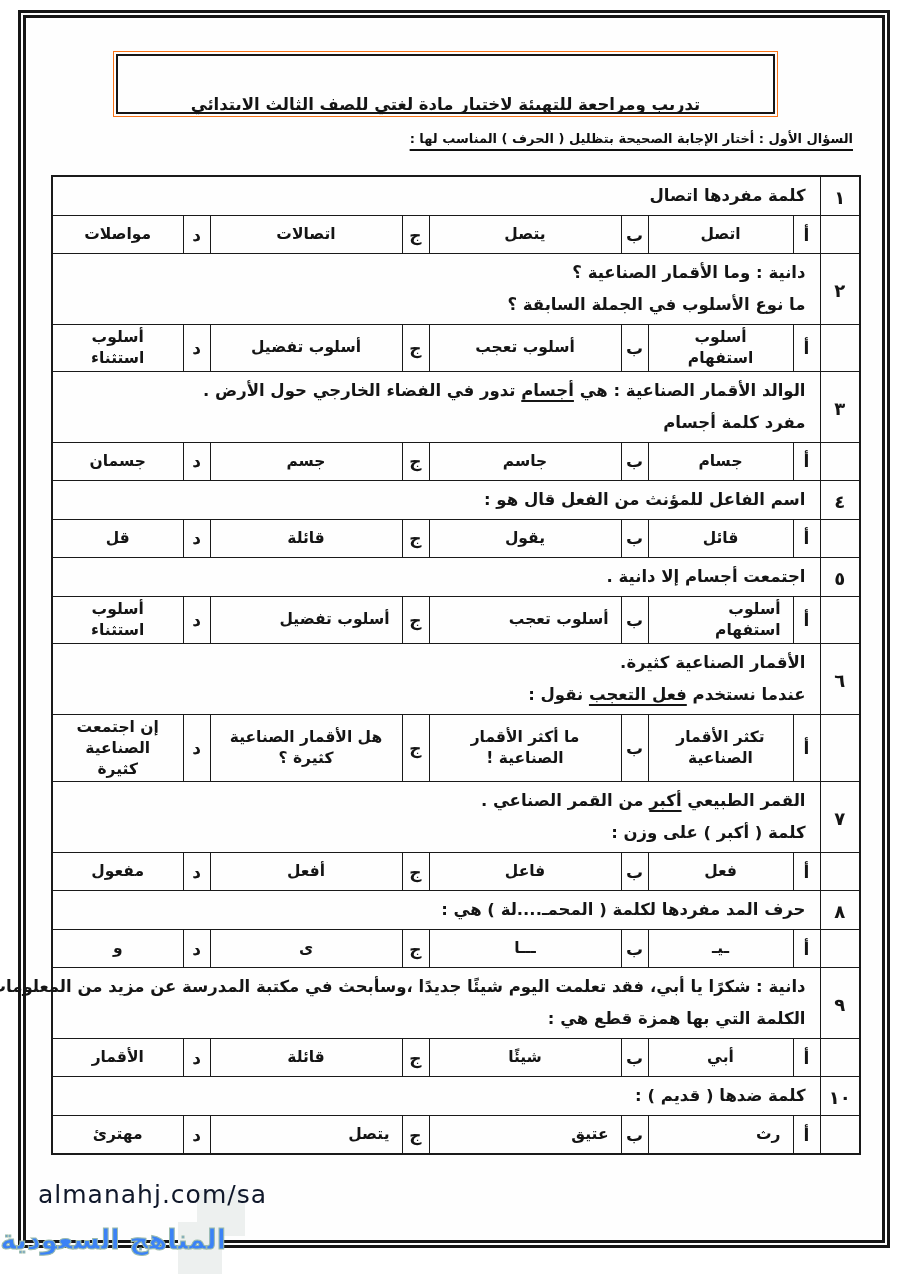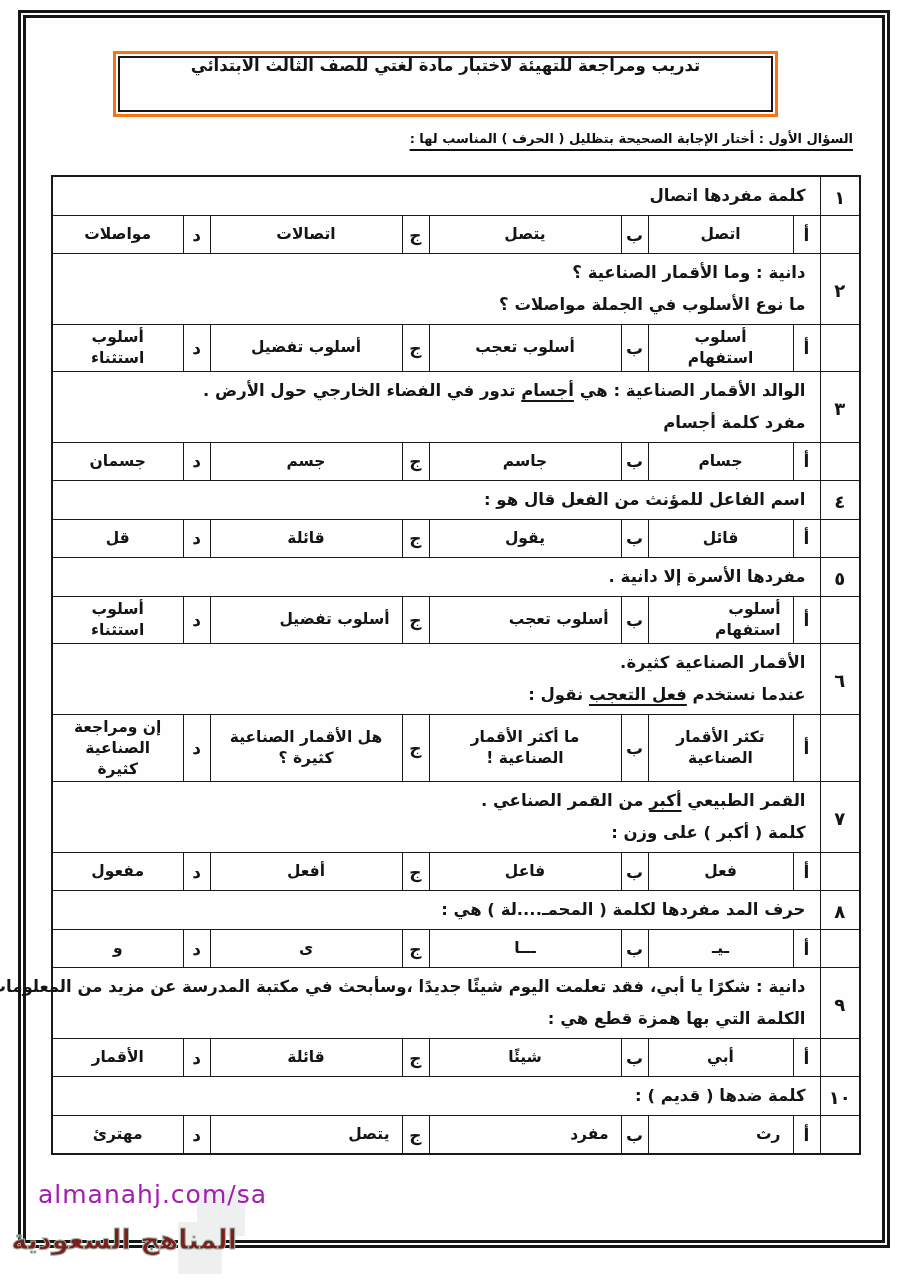--- a/index.html
+++ b/index.html
@@ -13,22 +13,22 @@
   .frame{
     position:absolute;left:18px;top:10px;width:872px;height:1238px;
     border:3px solid #161616;box-sizing:border-box;background:#fefefe;
   }
   .frame::after{
     content:'';position:absolute;inset:2px;border:3px solid #161616;pointer-events:none;
   }
   
   .header-box{
     position:absolute;left:92px;top:38px;width:665px;height:66px;
-    border:3px solid #f97316;box-sizing:border-box;
-    display:flex;align-items:flex-start;justify-content:center;
+    border:1px solid #f97316;box-sizing:border-box;
+    display:flex;align-items:flex-end;justify-content:center;
   }
   .header-box::after{content:'';position:absolute;inset:2px;border:2px solid #161616;pointer-events:none;}
   .header-text{
     font-weight:bold;font-size:16.5px;text-align:center;line-height:1.4;color:#141414;
   }
   
   .title{
     position:absolute;top:118px;right:34px;left:60px;
     font-weight:bold;font-size:13px;text-align:right;color:#101010;
     text-decoration:underline;text-decoration-thickness:2px;text-underline-offset:6px;
@@ -50,30 +50,30 @@
   .o-row td{height:38px;}
   .letter-cell{
     text-align:center;font-weight:bold;font-size:17px;cursor:pointer;
   }
   .option-cell{font-weight:bold;font-size:15.5px;padding:2px 16px;line-height:1.35;}
   .option-cell.align-center{text-align:center;}
   .option-cell.align-right{text-align:right;padding-right:12px;}
   
   .wm-site{
     position:absolute;left:38px;top:1180px;direction:ltr;
-    color:#a21caf;font-size:25px;letter-spacing:1px;z-index:4;
+    color:#0f172a;font-size:25px;letter-spacing:1px;z-index:4;
     font-family:"DejaVu Sans",sans-serif;
   }
   .wm-block{position:absolute;background:#edf0ef;z-index:3;}
   .wm-block-1{left:197px;top:1190px;width:48px;height:46px;}
   .wm-block-2{left:178px;top:1222px;width:44px;height:52px;}
   .wm-logo{
     position:absolute;left:26px;top:1224px;width:200px;z-index:5;
     font-weight:bold;font-size:27px;text-align:right;white-space:nowrap;
-    color:#7f1d1d;margin-left:11px;-webkit-text-stroke:1px #9cbcab;
+    color:#3b82f6;-webkit-text-stroke:1px #9cbcab;
   }
 </style>
 </head>
 <body>
 
 <div class="page">
   <div class="frame">
     <div class="header-box">
       <div class="header-text">تدريب ومراجعة للتهيئة لاختبار مادة لغتي للصف الثالث الابتدائي</div>
     </div>
@@ -105,21 +105,21 @@
             <td class="option-cell align-center">يتصل</td>
             <td class="letter-cell">ج</td>
             <td class="option-cell align-center">اتصالات</td>
             <td class="letter-cell">د</td>
             <td class="option-cell align-center">مواصلات</td>
           </tr>
           <tr>
             <td class="num-cell">٢</td>
             <td colspan="8" class="question-cell">
               <div class="qline"><span>دانية : وما الأقمار الصناعية ؟</span></div>
-              <div class="qline"><span>ما نوع الأسلوب في الجملة مواصلات ؟</span></div>
+              <div class="qline"><span>ما نوع الأسلوب في الجملة السابقة ؟</span></div>
             </td>
           </tr>
           <tr class="o-row">
             <td class="num-cell"></td>
             <td class="letter-cell">أ</td>
             <td class="option-cell align-center">أسلوب استفهام</td>
             <td class="letter-cell">ب</td>
             <td class="option-cell align-center">أسلوب تعجب</td>
             <td class="letter-cell">ج</td>
             <td class="option-cell align-center">أسلوب تفضيل</td>
@@ -157,21 +157,21 @@
             <td class="letter-cell">ب</td>
             <td class="option-cell align-center">يقول</td>
             <td class="letter-cell">ج</td>
             <td class="option-cell align-center">قائلة</td>
             <td class="letter-cell">د</td>
             <td class="option-cell align-center">قل</td>
           </tr>
           <tr>
             <td class="num-cell">٥</td>
             <td colspan="8" class="question-cell">
-              <div class="qline"><span>مفردها الأسرة إلا دانية .</span></div>
+              <div class="qline"><span>اجتمعت أجسام إلا دانية .</span></div>
             </td>
           </tr>
           <tr class="o-row">
             <td class="num-cell"></td>
             <td class="letter-cell">أ</td>
             <td class="option-cell align-right">أسلوب استفهام</td>
             <td class="letter-cell">ب</td>
             <td class="option-cell align-right">أسلوب تعجب</td>
             <td class="letter-cell">ج</td>
             <td class="option-cell align-right">أسلوب تفضيل</td>
@@ -187,21 +187,21 @@
           </tr>
           <tr class="o-row">
             <td class="num-cell"></td>
             <td class="letter-cell">أ</td>
             <td class="option-cell align-center">تكثر الأقمار الصناعية</td>
             <td class="letter-cell">ب</td>
             <td class="option-cell align-center">ما أكثر الأقمار الصناعية !</td>
             <td class="letter-cell">ج</td>
             <td class="option-cell align-center">هل الأقمار الصناعية كثيرة ؟</td>
             <td class="letter-cell">د</td>
-            <td class="option-cell align-center">إن ومراجعة الصناعية كثيرة</td>
+            <td class="option-cell align-center">إن اجتمعت الصناعية كثيرة</td>
           </tr>
           <tr>
             <td class="num-cell">٧</td>
             <td colspan="8" class="question-cell">
               <div class="qline"><span>القمر الطبيعي </span><span class="u">أكبر</span><span> من القمر الصناعي .</span></div>
               <div class="qline"><span>كلمة ( أكبر ) على وزن :</span></div>
             </td>
           </tr>
           <tr class="o-row">
             <td class="num-cell"></td>
@@ -253,21 +253,21 @@
             <td class="num-cell">١٠</td>
             <td colspan="8" class="question-cell">
               <div class="qline"><span>كلمة ضدها ( قديم ) :</span></div>
             </td>
           </tr>
           <tr class="o-row">
             <td class="num-cell"></td>
             <td class="letter-cell">أ</td>
             <td class="option-cell align-right">رث</td>
             <td class="letter-cell">ب</td>
-            <td class="option-cell align-right">مفرد</td>
+            <td class="option-cell align-right">عتيق</td>
             <td class="letter-cell">ج</td>
             <td class="option-cell align-right">يتصل</td>
             <td class="letter-cell">د</td>
             <td class="option-cell align-center">مهترئ</td>
           </tr>
         </tbody>
     </table>
   </div>
   <div class="wm-site">almanahj.com/sa</div>
   <div class="wm-block wm-block-1"></div>

